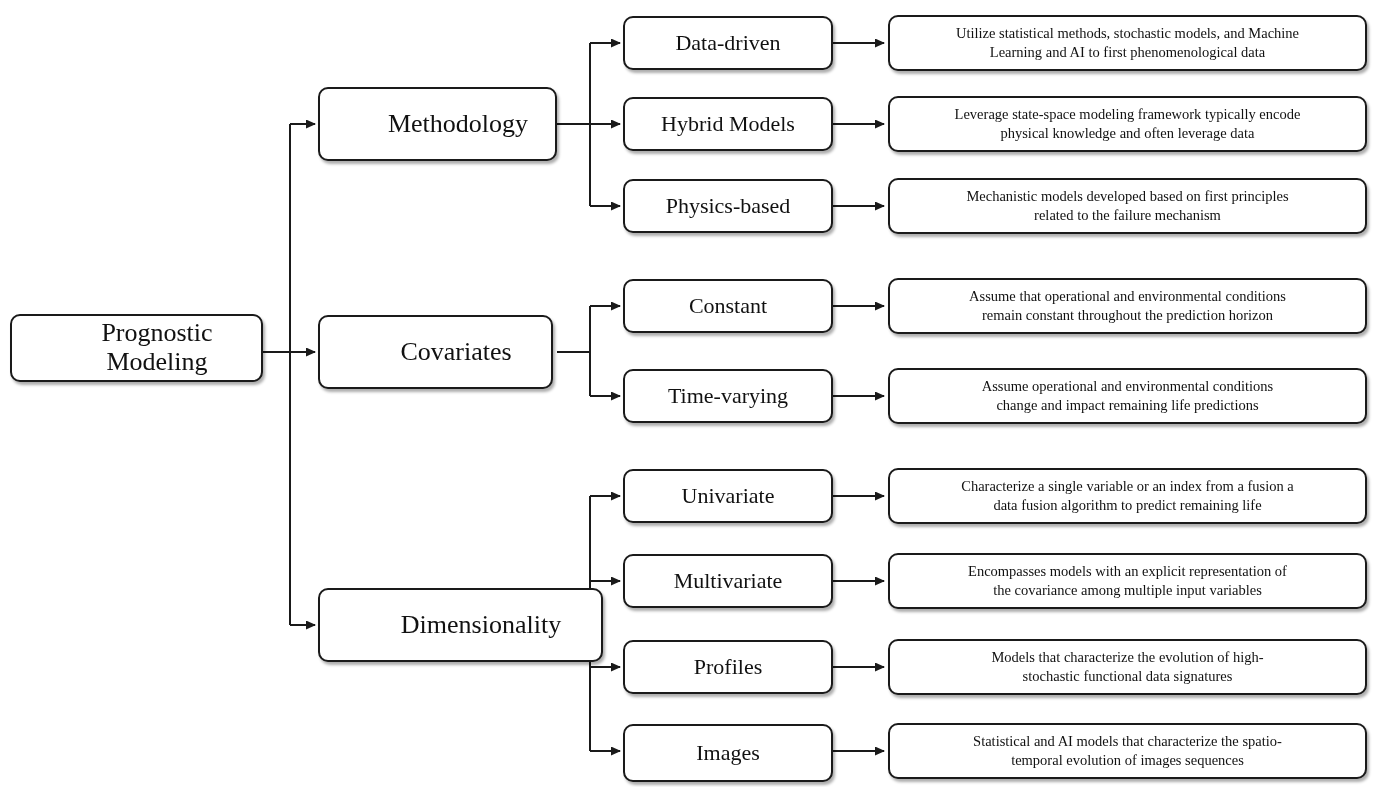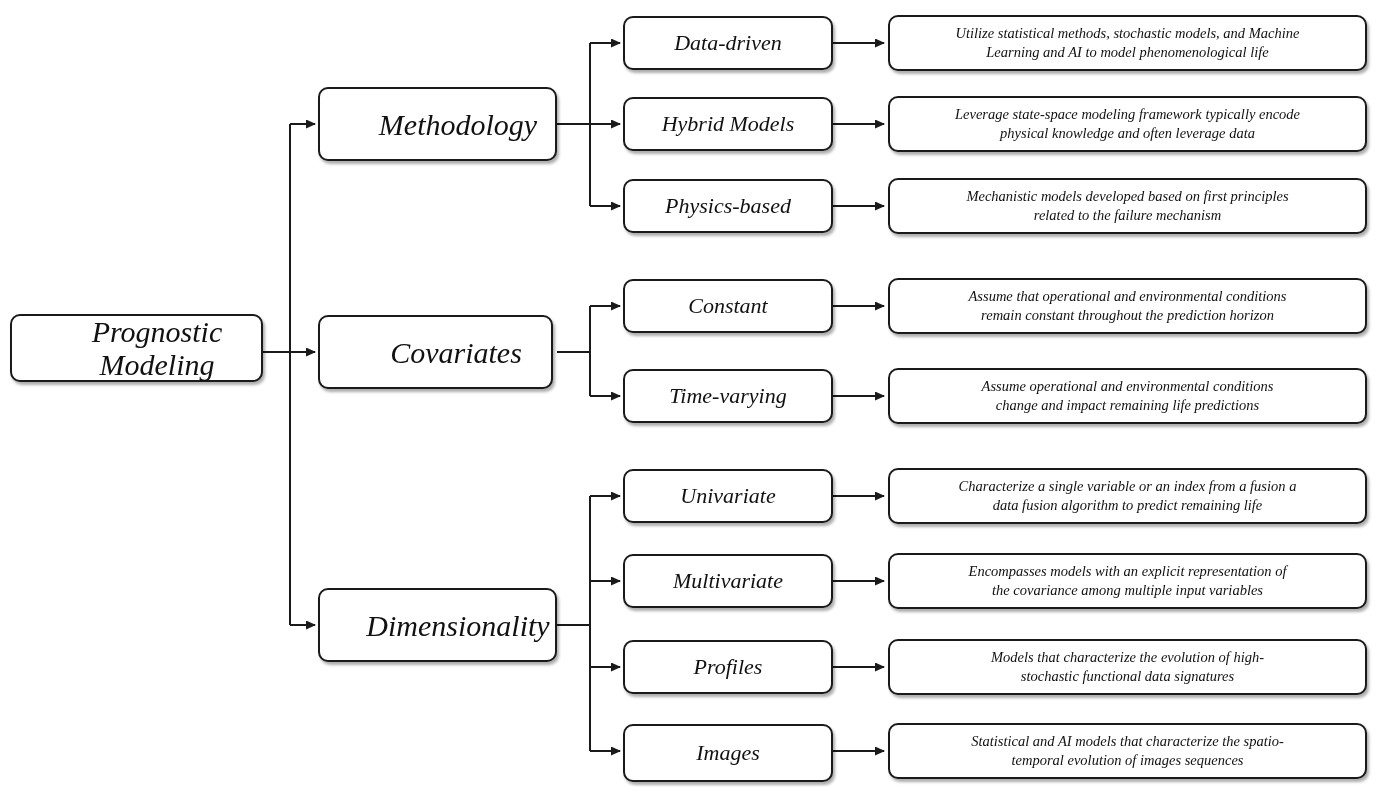--- a/index.html
+++ b/index.html
@@ -28,23 +28,22 @@
     box-sizing:border-box;
     background:var(--fill);
     border:2px solid var(--stroke);
     border-radius:10px;
     box-shadow:2px 3px 3px rgba(0,0,0,0.32);
     display:flex;
     flex-direction:column;
     align-items:center;
     justify-content:center;
     text-align:center;
-    font-style:italic;
   }
-  .root-node,.branch-node{font-size:30px;line-height:1.1;padding-left:41px;}
+  .root-node,.branch-node{font-size:26px;line-height:1.1;padding-left:41px;}
   .leaf-node{font-size:22px;line-height:1.1;}
   .desc-node{font-size:14.5px;line-height:19px;padding:9px 6px;}
   .desc-line{white-space:nowrap;}
 </style>
 </head>
 <body>
 
 <div id="stage">
 
   <svg id="wires" viewBox="0 0 1378 787">
@@ -101,21 +100,21 @@
   <div class="node root-node" style="left:10px;top:314px;width:253px;height:68px">
     <span>Prognostic Modeling</span>
   </div>
 
   <div class="node branch-node" style="left:318px;top:87px;width:239px;height:74px">
     <span>Methodology</span>
   </div>
   <div class="node branch-node" style="left:318px;top:315px;width:235px;height:74px">
     <span>Covariates</span>
   </div>
-  <div class="node branch-node" style="left:318px;top:588px;width:239px;height:74px">
+  <div class="node branch-node" style="left:318px;top:588px;width:285px;height:74px">
     <span>Dimensionality</span>
   </div>
 
   <div class="node leaf-node" style="left:623px;top:16px;width:210px;height:54px">
     <span>Data-driven</span>
   </div>
   <div class="node leaf-node" style="left:623px;top:97px;width:210px;height:54px">
     <span>Hybrid Models</span>
   </div>
   <div class="node leaf-node" style="left:623px;top:179px;width:210px;height:54px">
@@ -137,21 +136,21 @@
   </div>
   <div class="node leaf-node" style="left:623px;top:640px;width:210px;height:54px">
     <span>Profiles</span>
   </div>
   <div class="node leaf-node" style="left:623px;top:724px;width:210px;height:58px">
     <span>Images</span>
   </div>
 
   <div class="node desc-node" style="left:888px;top:15px;width:479px;height:56px">
     <div class="desc-line">Utilize statistical methods, stochastic models, and Machine</div>
-    <div class="desc-line">Learning and AI to model phenomenological life</div>
+    <div class="desc-line">Learning and AI to first phenomenological data</div>
   </div>
   <div class="node desc-node" style="left:888px;top:96px;width:479px;height:56px">
     <div class="desc-line">Leverage state-space modeling framework typically encode</div>
     <div class="desc-line">physical knowledge and often leverage data</div>
   </div>
   <div class="node desc-node" style="left:888px;top:178px;width:479px;height:56px">
     <div class="desc-line">Mechanistic models developed based on first principles</div>
     <div class="desc-line">related to the failure mechanism</div>
   </div>
   <div class="node desc-node" style="left:888px;top:278px;width:479px;height:56px">

